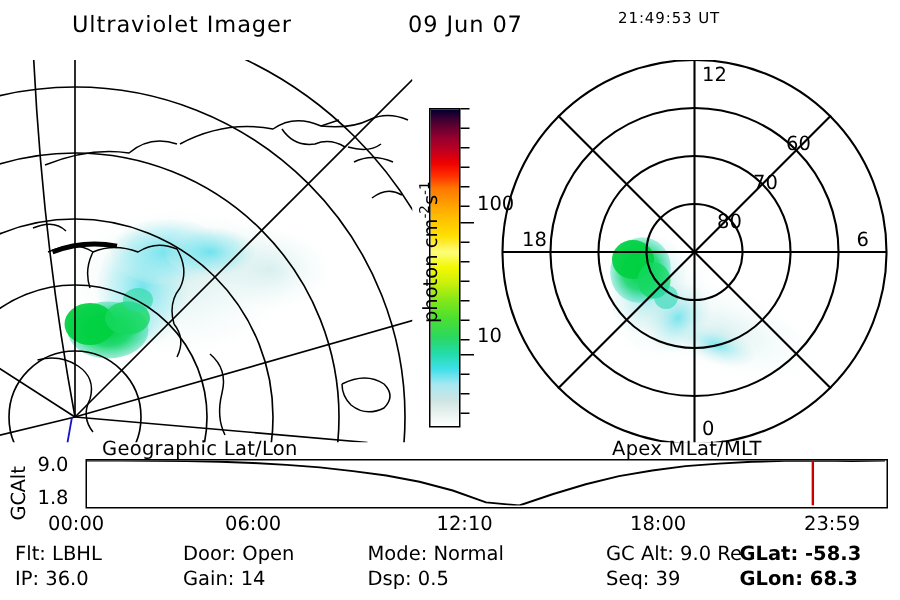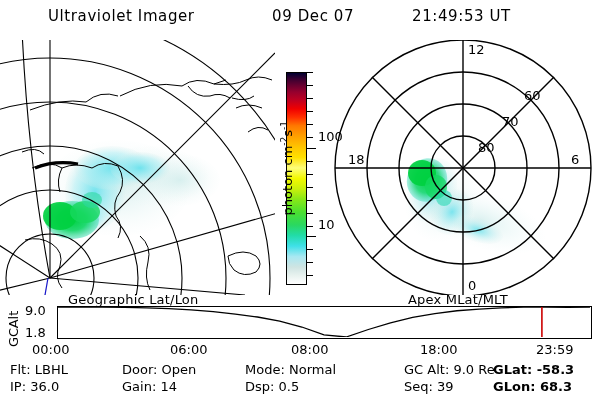--- a/index.html
+++ b/index.html
@@ -36,21 +36,21 @@
   }
   .hdr-date {
     position: absolute;
     left: 272px; top: 3px;
     font-size: 15px;
     letter-spacing: 0.6px;
   }
   .hdr-time {
     position: absolute;
     left: 412px; top: 3px;
-    font-size: 15px;
+    font-size: 10px;
     letter-spacing: 0.6px;
   }
   
   .panel {
     position: absolute;
     overflow: hidden;
     text-decoration: underline;
   }
   #geo-panel {
     left: 0px; top: 40px;
@@ -199,21 +199,21 @@
   .c3 { left: 368px; margin-left: 36px; }
   .c4 { left: 493px; font-weight: bold; }
 </style>
 </head>
 <body>
 
 <div class="root">
 
   <div class="header">
     <div class="hdr-title">Ultraviolet Imager</div>
-    <div class="hdr-date">09 Dec 07</div>
+    <div class="hdr-date">09 Jun 07</div>
     <div class="hdr-time">21:49:53 UT</div>
   </div>
 
   <div class="panel" id="geo-panel">
     <svg width="275" height="255" viewBox="0 0 275 255">
       <defs>
         <clipPath id="geoclip">
             <rect x="0" y="0" width="275" height="255"></rect>
           </clipPath>
         <radialGradient id="auroraCoreG" cx="50%" cy="50%" r="50%">
@@ -391,22 +391,22 @@
     <div class="alt-ytick" id="alt-ytick-bot">1.8</div>
 
     <div class="alt-plot">
       <svg width="532" height="30" viewBox="0 0 532 30" preserveAspectRatio="none">
         <polyline id="alt-track" fill="none" stroke="#000000" stroke-width="1.3" points="0.00,0.00 22.17,0.00 44.33,0.21 66.50,0.42 88.67,0.83 110.83,1.67 133.00,2.92 155.17,4.58 177.33,7.08 199.50,10.00 221.67,14.17 243.83,20.00 266.00,27.92 288.17,30.00 310.33,22.50 332.50,15.83 354.67,10.42 376.83,6.67 399.00,3.75 421.17,2.08 443.33,0.83 465.50,0.21 487.67,0.00 509.83,0.42 532.00,0.00"></polyline>
         <line id="alt-marker" x1="483.90" y1="0" x2="483.90" y2="30" stroke="#cc0000" stroke-width="1.6"></line>
       </svg>
     </div>
 
     <div class="alt-xtick" id="xt0" style="left:32px">00:00</div>
-    <div class="alt-xtick" id="xt1" style="left:170px">06:00</div>
-    <div class="alt-xtick" id="xt2" style="left:291px">08:00</div>
+    <div class="alt-xtick" id="xt1" style="left:150px">06:00</div>
+    <div class="alt-xtick" id="xt2" style="left:291px">12:10</div>
     <div class="alt-xtick" id="xt3" style="left:420px">18:00</div>
     <div class="alt-xtick" id="xt4" style="left:536px">23:59</div>
   </div>
 
   <div class="status">
     <div class="cell r0 c0">
       <span>Flt:</span>
       <span>LBHL</span>
     </div>
     <div class="cell r0 c1">

